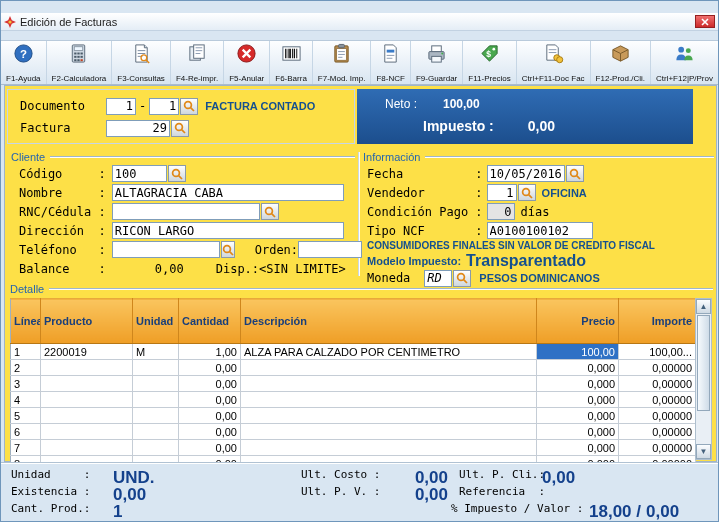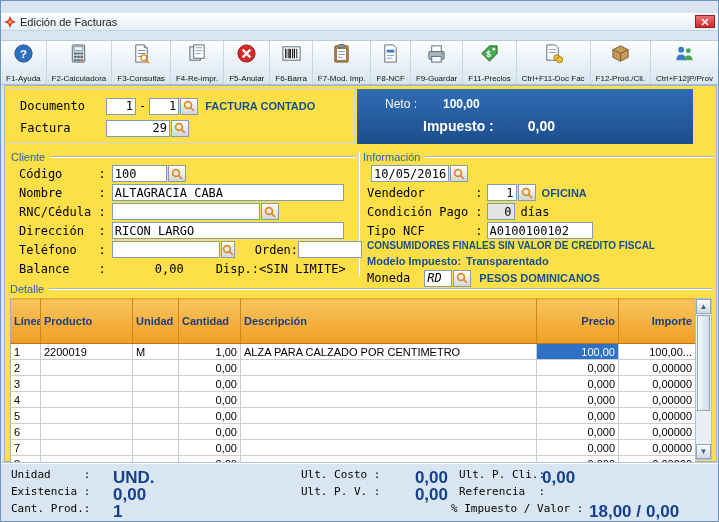--- a/index.html
+++ b/index.html
@@ -411,20 +411,21 @@
         <span class="flabel" style="margin-left:32px">Disp.:&lt;SIN LIMITE&gt;</span>
       </div>
     </div>
 
     <div class="info">
       <div class="group-title">
         <span class="gt">Información</span>
         <span class="line"></span>
       </div>
       <div class="row">
+        <span class="flabel">Fecha          :</span>
         <input class="inp" style="width: 78px; margin-left: 4px;" value="10/05/2016">
         <div class="search-btn">
           <svg width="12" height="12" viewBox="0 0 12 12">
             <circle cx="5" cy="5" r="3.4" fill="none" stroke="#e08818" stroke-width="1.7"></circle>
             <line x1="7.6" y1="7.6" x2="11" y2="11" stroke="#e08818" stroke-width="1.7"></line>
           </svg>
         </div>
       </div>
       <div class="row">
         <span class="flabel">Vendedor       :</span>
@@ -442,21 +443,21 @@
         <input class="inp num dis" style="width: 28px; margin-left: 4px;" value="0">
         <span class="flabel" style="margin-left:6px">días</span>
       </div>
       <div class="row">
         <span class="flabel">Tipo NCF       :</span>
         <input class="inp" style="width: 106px; margin-left: 4px;" value="A0100100102">
       </div>
       <div class="desc-line navy">CONSUMIDORES FINALES SIN VALOR DE CREDITO FISCAL</div>
       <div class="row" style="height:15px">
         <span class="navy" style="font-size:11px">Modelo Impuesto:</span>
-        <span class="navy" style="font-size:11px;margin-left:5px">Transparentado</span>
+        <span class="navy" style="font-size:16px;margin-left:5px">Transparentado</span>
       </div>
       <div class="row" style="height:20px">
         <span class="flabel">Moneda</span>
         <input class="inp" style="width: 28px; margin-left: 14px; font-style: italic;" value="RD">
         <div class="search-btn">
           <svg width="12" height="12" viewBox="0 0 12 12">
             <circle cx="5" cy="5" r="3.4" fill="none" stroke="#e08818" stroke-width="1.7"></circle>
             <line x1="7.6" y1="7.6" x2="11" y2="11" stroke="#e08818" stroke-width="1.7"></line>
           </svg>
         </div>

